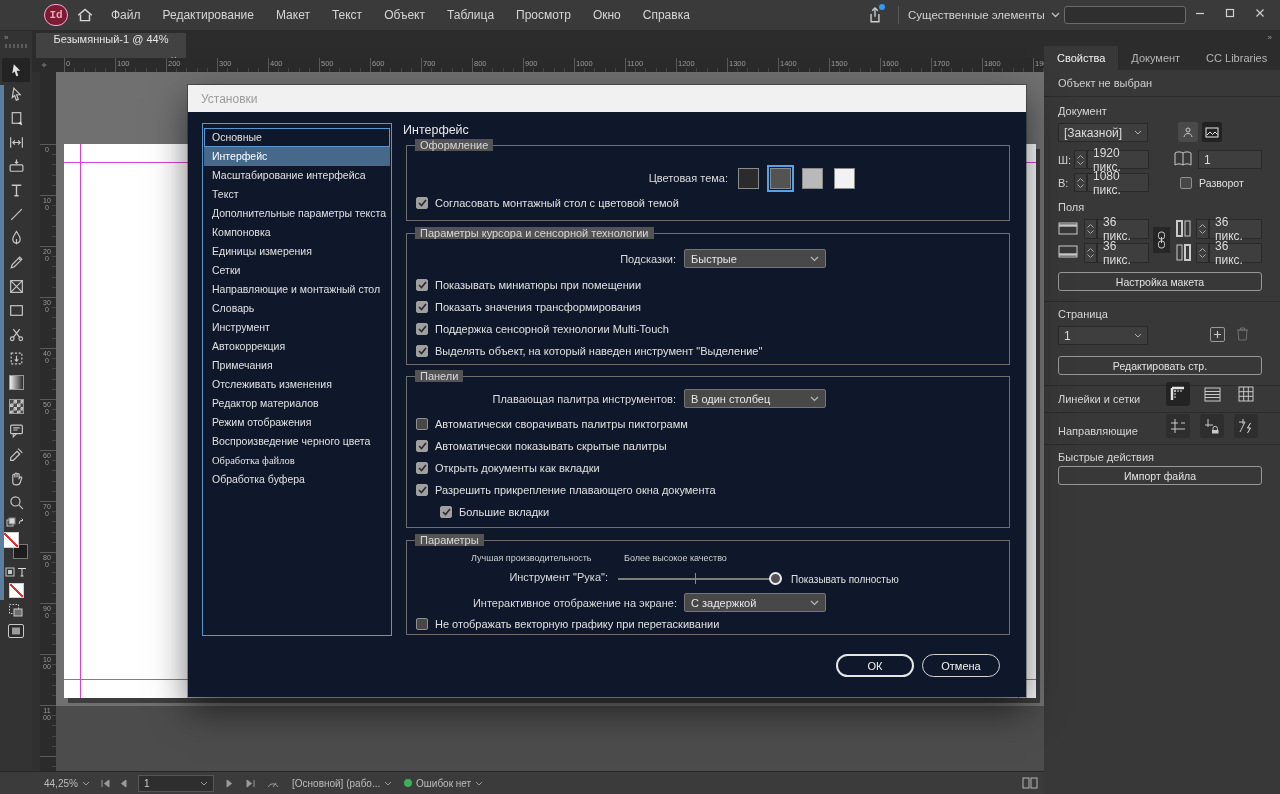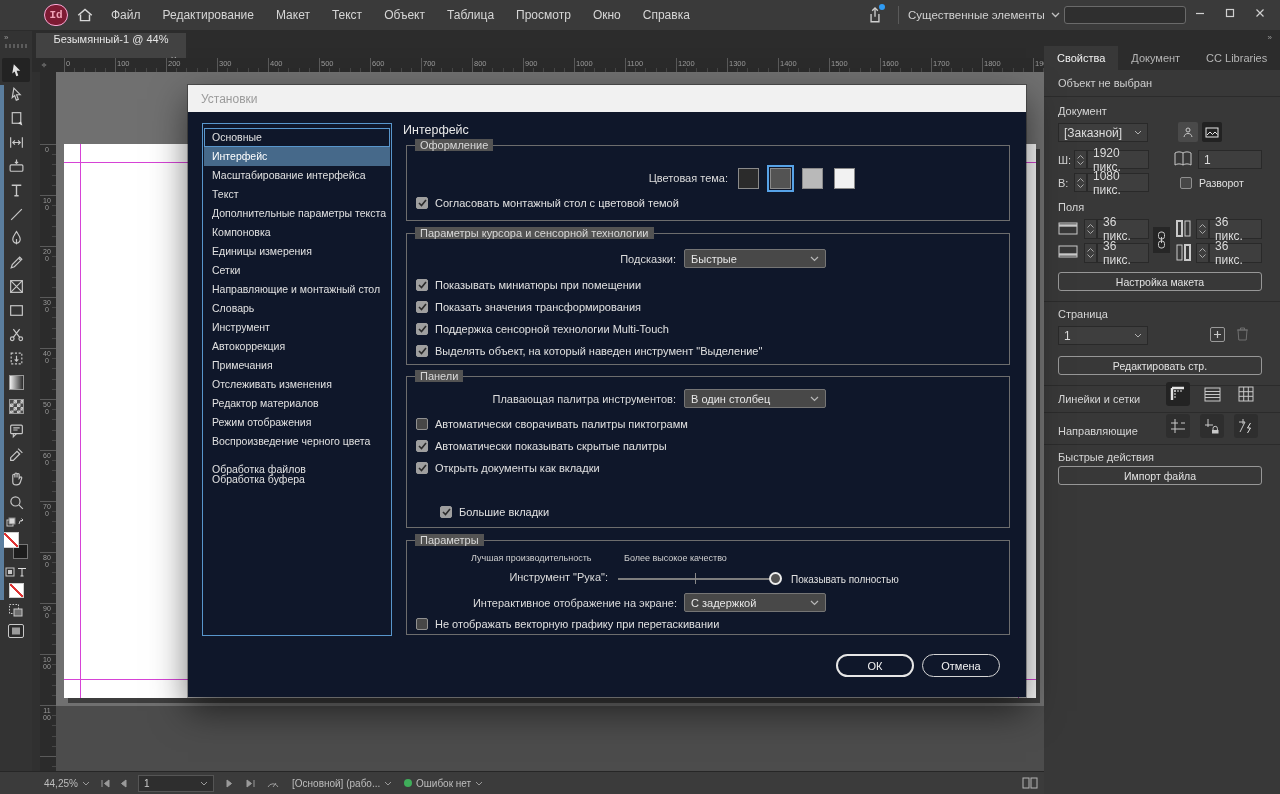--- a/index.html
+++ b/index.html
@@ -453,21 +453,21 @@
         <div class="side-item" style="top: 137px;">Сетки</div>
         <div class="side-item" style="top: 156px;">Направляющие и монтажный стол</div>
         <div class="side-item" style="top: 175px;">Словарь</div>
         <div class="side-item" style="top: 194px;">Инструмент</div>
         <div class="side-item" style="top: 213px;">Автокоррекция</div>
         <div class="side-item" style="top: 232px;">Примечания</div>
         <div class="side-item" style="top: 251px;">Отслеживать изменения</div>
         <div class="side-item" style="top: 270px;">Редактор материалов</div>
         <div class="side-item" style="top: 289px;">Режим отображения</div>
         <div class="side-item" style="top: 308px;">Воспроизведение черного цвета</div>
-        <div class="side-item" style="top: 336px;">Обработка файлов</div>
+        <div class="side-item" style="top: 327px; font-family: Liberation Serif, serif;">Обработка файлов</div>
         <div class="side-item" style="top: 346px;">Обработка буфера</div>
       </div>
     <div id="dlg-heading" class="abs">Интерфейс</div>
 
     <div class="fs" id="fs1" style="top:60px;height:76px;">
       <span class="leg">Оформление</span>
       <span class="rlab" style="left:160px;top:26px;width:161px;">Цветовая тема:</span>
       <div id="swatches">
           <span class="swatch" style="left: 331px; background: rgb(43, 43, 43);"></span>
           <span class="swatch sel" style="left: 363px; background: rgb(83, 83, 83);"></span>
@@ -548,20 +548,28 @@
           </span>
           <span class="cblab">Автоматически показывать скрытые палитры</span>
         </div>
         <div class="cbrow" style="left: 9px; top: 84px;">
           <span class="cb">
             <svg width="9" height="8" viewBox="0 0 9 8">
               <path d="M1 4l2.5 2.5L8 1" stroke="#2b2b2b" stroke-width="1.6" fill="none"></path>
             </svg>
           </span>
           <span class="cblab">Открыть документы как вкладки</span>
+        </div>
+        <div class="cbrow" style="left: 9px; top: 106px;">
+          <span class="cb">
+            <svg width="9" height="8" viewBox="0 0 9 8">
+              <path d="M1 4l2.5 2.5L8 1" stroke="#2b2b2b" stroke-width="1.6" fill="none"></path>
+            </svg>
+          </span>
+          <span class="cblab">Разрешить прикрепление плавающего окна документа</span>
         </div>
         <div class="cbrow" style="left: 9px; top: 128px; padding-left: 24px;">
           <span class="cb">
             <svg width="9" height="8" viewBox="0 0 9 8">
               <path d="M1 4l2.5 2.5L8 1" stroke="#2b2b2b" stroke-width="1.6" fill="none"></path>
             </svg>
           </span>
           <span class="cblab">Большие вкладки</span>
         </div>
       </div>

